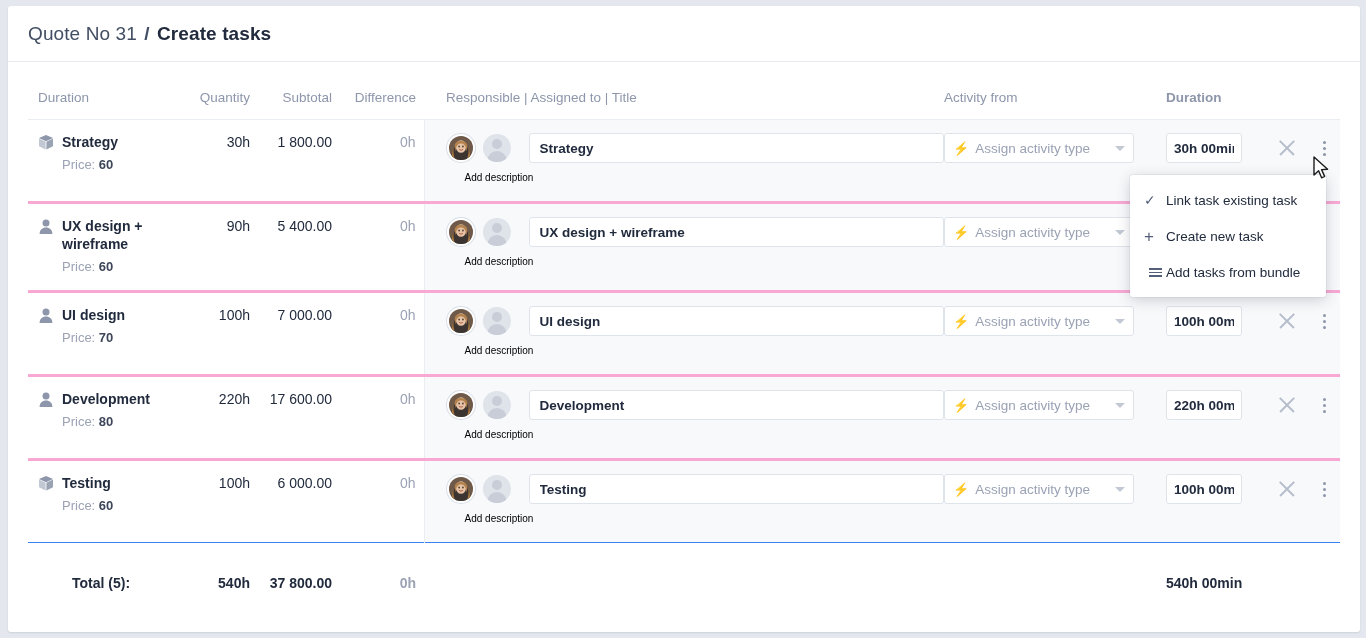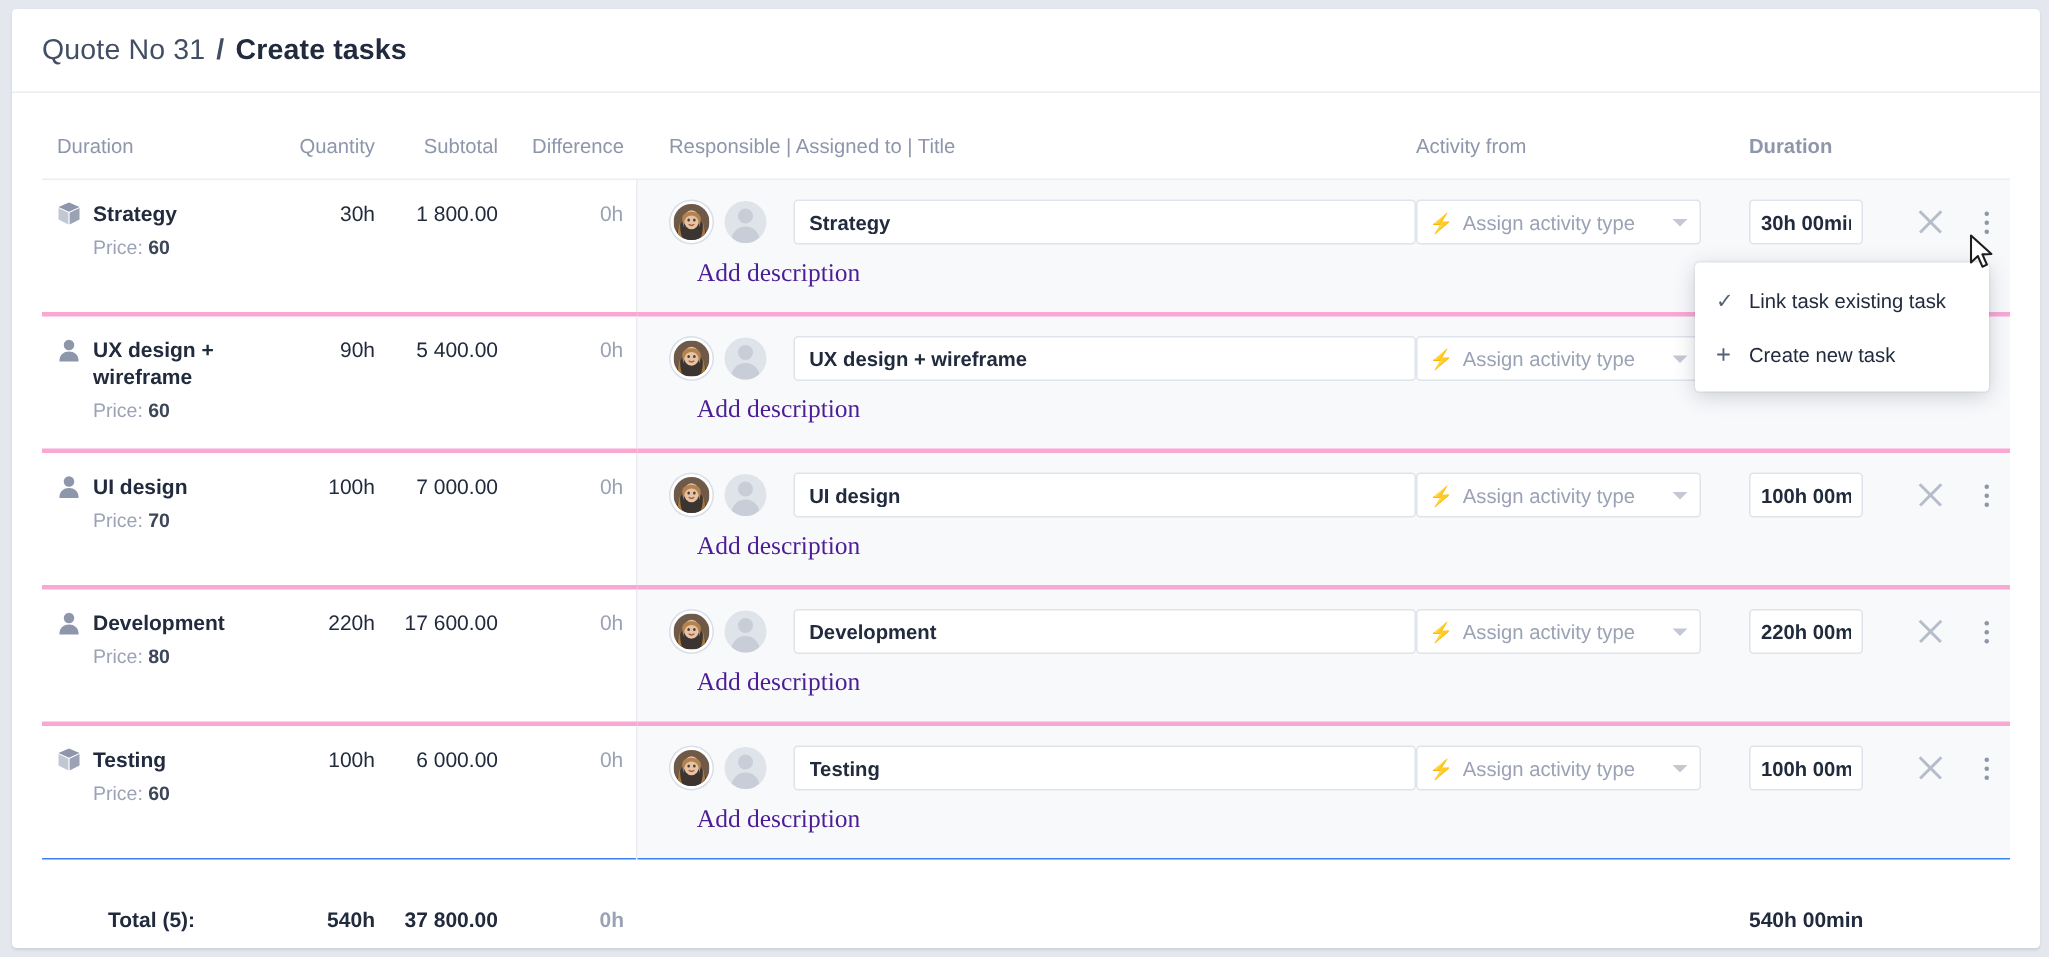--- a/index.html
+++ b/index.html
@@ -84,21 +84,21 @@
   .title-field {
     margin-left: 18px;
     width: 426px; height: 30px;
     border: 1px solid #dfe3ea; border-radius: 3px; background: #fff;
     font-size: 13.5px; font-weight: 700; color: #212b3d;
     padding: 0 10px; font-family: "Liberation Sans", sans-serif;
     outline: none;
   }
   .desc-link {
     margin-left: 40px; margin-top: 9px;
-    font-size: 17px; color: #4c1d95; cursor: pointer; display: inline-block; font-family: Liberation Serif, serif;
+    font-size: 10px; color: #000000; cursor: pointer; display: inline-block;
   }
 
   .act-select {
     position: relative;
     width: 190px; height: 30px;
     border: 1px solid #dfe3ea; border-radius: 3px; background: #fff;
     display: flex; align-items: center; padding: 0 8px;
     font-size: 13.5px; color: #9aa2b4; cursor: pointer;
   }
   .bolt { color: #8d96aa; font-size: 13px; margin-right: 6px; line-height: 1; }
@@ -551,18 +551,26 @@
 
   <div class="dropdown" id="dropdown">
       <div class="dd-item">
         <span class="dd-ic check">✓</span>
         <span>Link task existing task</span>
       </div>
       <div class="dd-item">
         <span class="dd-ic plus">+</span>
         <span>Create new task</span>
       </div>
+      <div class="dd-item">
+        <span class="dd-ic lines">
+          <span></span>
+          <span></span>
+          <span></span>
+        </span>
+        <span>Add tasks from bundle</span>
+      </div>
     </div>
 
   <svg class="cursor" width="18" height="26" viewBox="0 0 18 26">
     <path d="M1,1 L1,19 L5.6,14.7 L8.6,21.8 L11.6,20.4 L8.6,13.6 L14.6,13.3 Z" fill="#ffffff" stroke="#1d1d1d" stroke-width="1.4" stroke-linejoin="round"></path>
   </svg>
 </div>
 
 </body></html>

